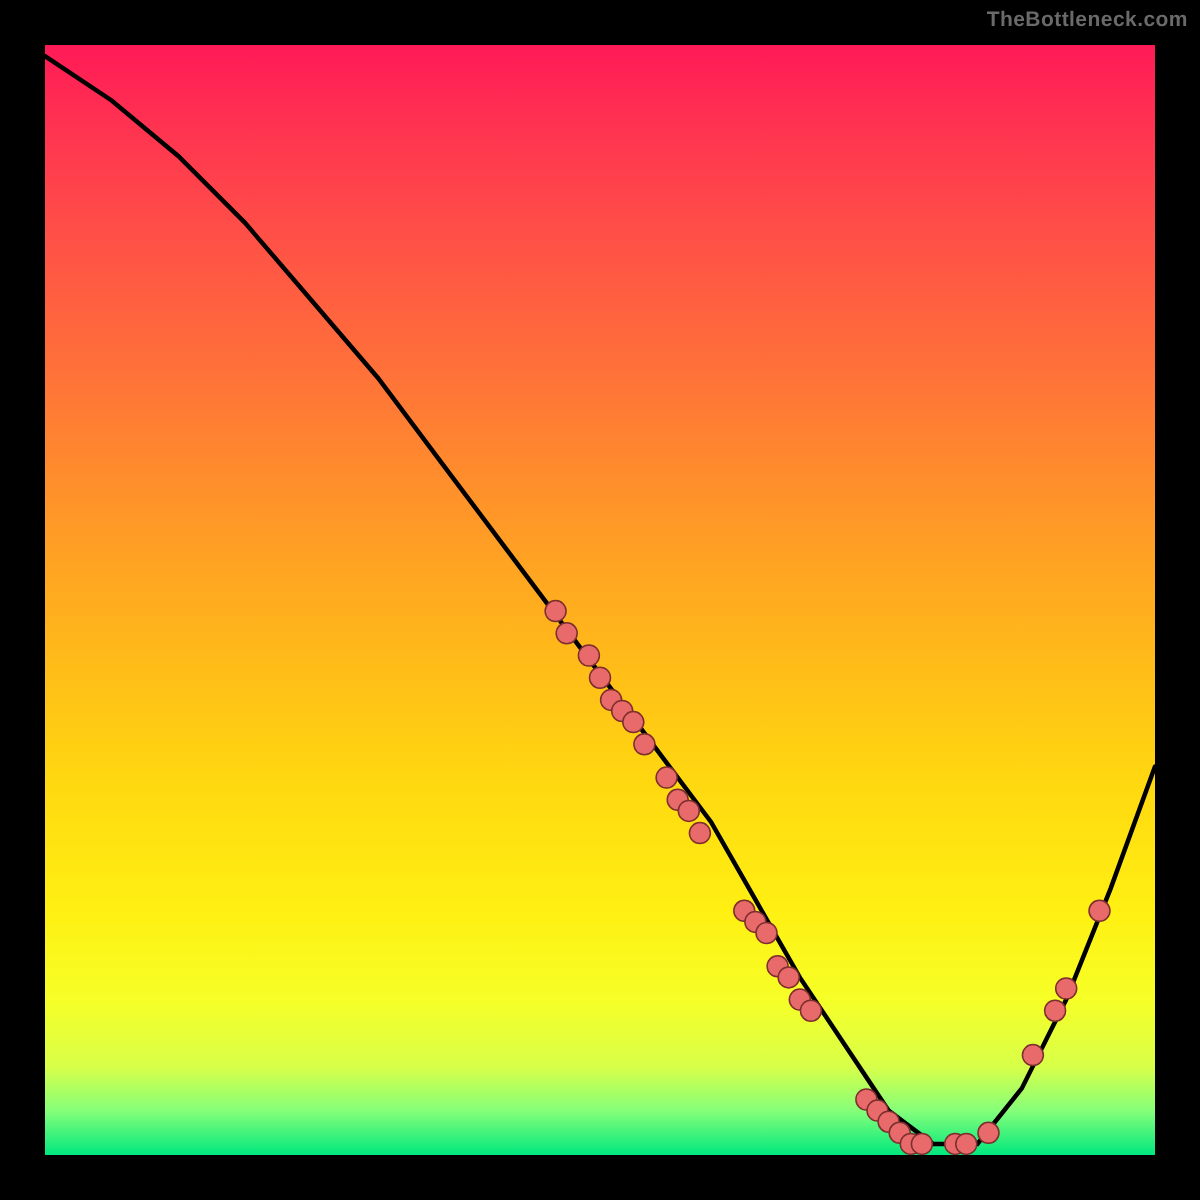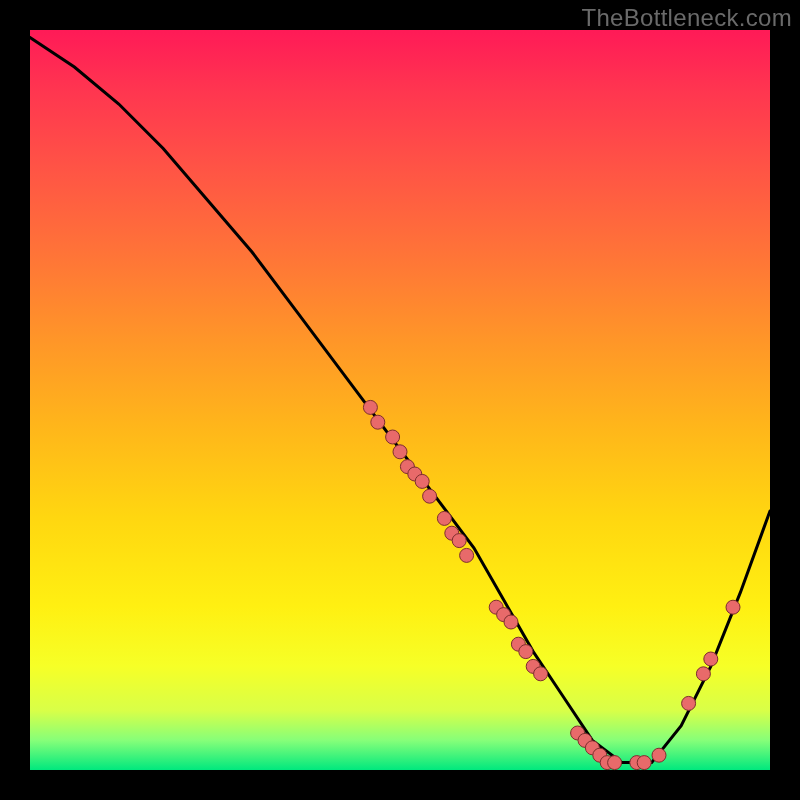--- a/index.html
+++ b/index.html
@@ -35,22 +35,22 @@
       #f6ff27 86%,
       #d8ff48 92%,
       #86ff79 96%,
       #00e87e 100%);
   }
   .watermark {
     position: absolute;
     top: 4px;
     right: 8px;
     color: #6a6a6a;
-    font-size: 24px;
-    font-weight: 400;
+    font-size: 14px;
+    font-weight: 700;
     letter-spacing: 0.3px;
   }
   svg.curve {
     position: absolute;
     left: 0;
     top: 0;
     width: 740px;
     height: 740px;
     overflow: visible;
   }

